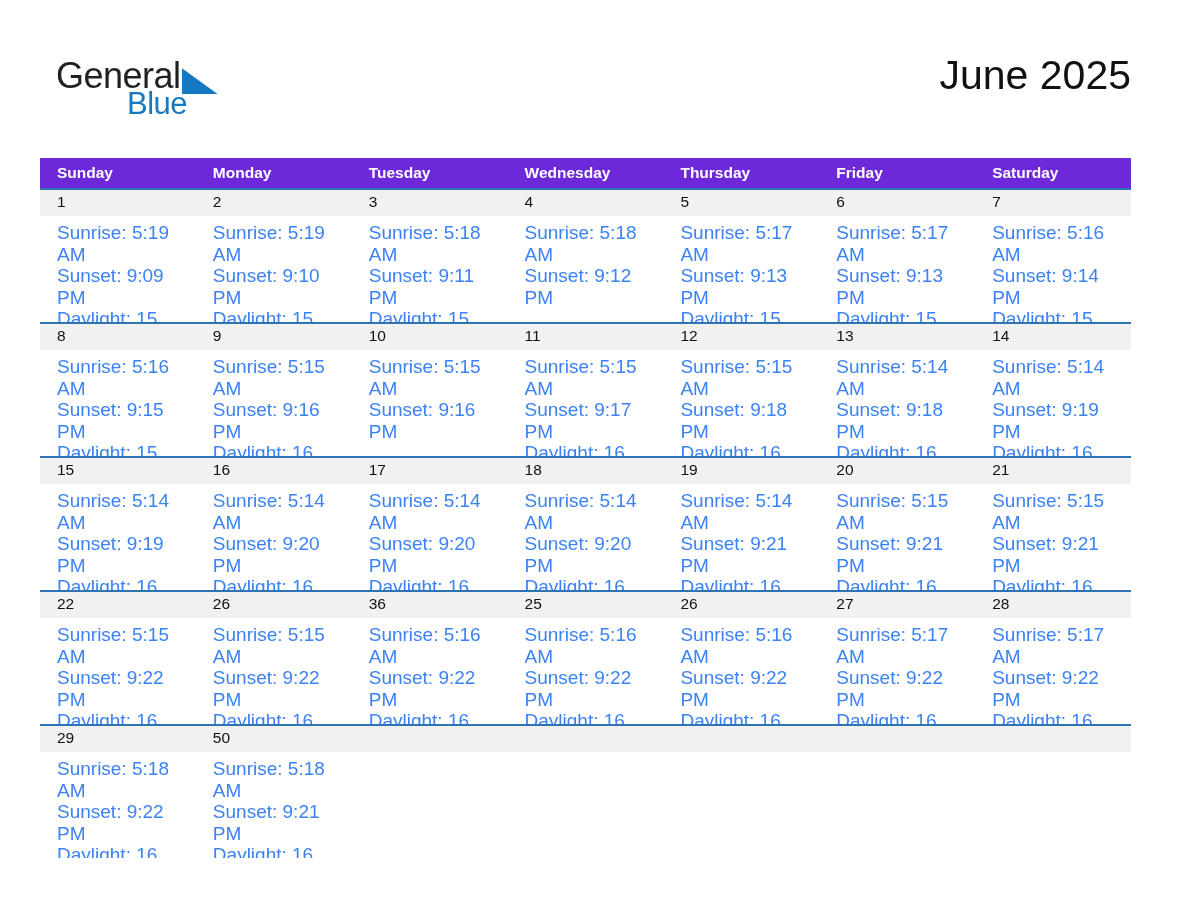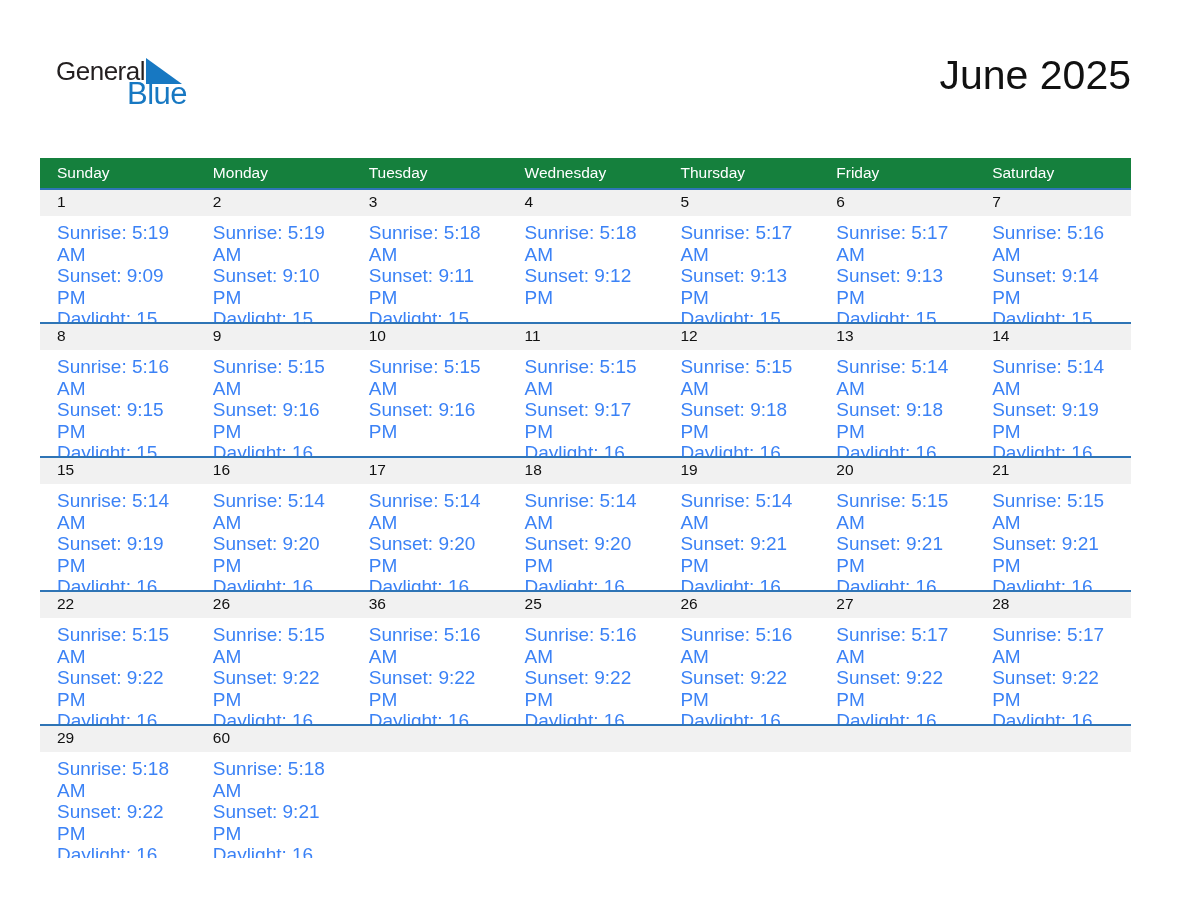--- a/index.html
+++ b/index.html
@@ -4,32 +4,32 @@
 <style>
   html,body{margin:0;padding:0;}
   body{
     width:1188px;height:918px;background:#ffffff;position:relative;
     font-family:"Liberation Sans", sans-serif;color:#111;
     -webkit-font-smoothing:antialiased;
   }
   
   .logo{position:absolute;left:56px;top:58px;line-height:1;}
   .logo-row{display:flex;align-items:flex-end;}
-  .logo-general{font-size:26px;color:#231f20;letter-spacing:-0.5px;}
+  .logo-general{font-size:36px;color:#231f20;letter-spacing:-0.5px;}
   .logo-triangle{display:inline-block;width:36px;height:26px;background:#1778C2;
     clip-path:polygon(0 0,100% 100%,0 100%);margin-left:1px;}
   .logo-blue{font-size:31px;color:#1778C2;margin-left:71px;margin-top:-6px;letter-spacing:-0.5px;}
   
   .title-block{position:absolute;top:52px;right:57px;text-align:right;}
   .doc-title{font-size:41px;color:#111;}
   .doc-subtitle{font-size:23px;color:#111;margin-top:12px;}
   
   .calendar{position:absolute;left:40px;top:158px;width:1091px;}
-  .weekday-row{display:grid;grid-template-columns:repeat(7,1fr);background:#15803d;
-    height:30px;align-items:center;}
+  .weekday-row{display:grid;grid-template-columns:repeat(7,1fr);background:#6d28d9;
+    height:30px;align-items:center;font-weight:bold;}
   .weekday{color:#ffffff;font-size:15.5px;padding-left:17px;}
   .week-row{display:grid;grid-template-columns:repeat(7,1fr);
     border-top:2px solid #2E74B5;height:134px;box-sizing:border-box;background:#fff;}
   .day-cell{overflow:hidden;}
   .day-band{height:26px;background:#F1F1F1;font-size:15.5px;color:#111;
     padding:3px 0 0 17px;box-sizing:border-box;}
   .day-body{padding:6px 14px 0 17px;font-size:19px;line-height:21.5px;color:#3b82f6;}
 </style>
 </head>
 <body>
@@ -290,21 +290,21 @@
       <div class="week-row">
         <div class="day-cell">
           <div class="day-band">29</div>
           <div class="day-body">
             <div>Sunrise: 5:18 AM</div>
             <div>Sunset: 9:22 PM</div>
             <div>Daylight: 16 hours and 3 minutes.</div>
           </div>
         </div>
         <div class="day-cell">
-          <div class="day-band">60</div>
+          <div class="day-band">50</div>
           <div class="day-body">
             <div>Sunrise: 5:18 AM</div>
             <div>Sunset: 9:21 PM</div>
             <div>Daylight: 16 hours and 3 minutes.</div>
           </div>
         </div>
         <div class="day-cell">
           <div class="day-band"></div>
           <div class="day-body"></div>
         </div>

